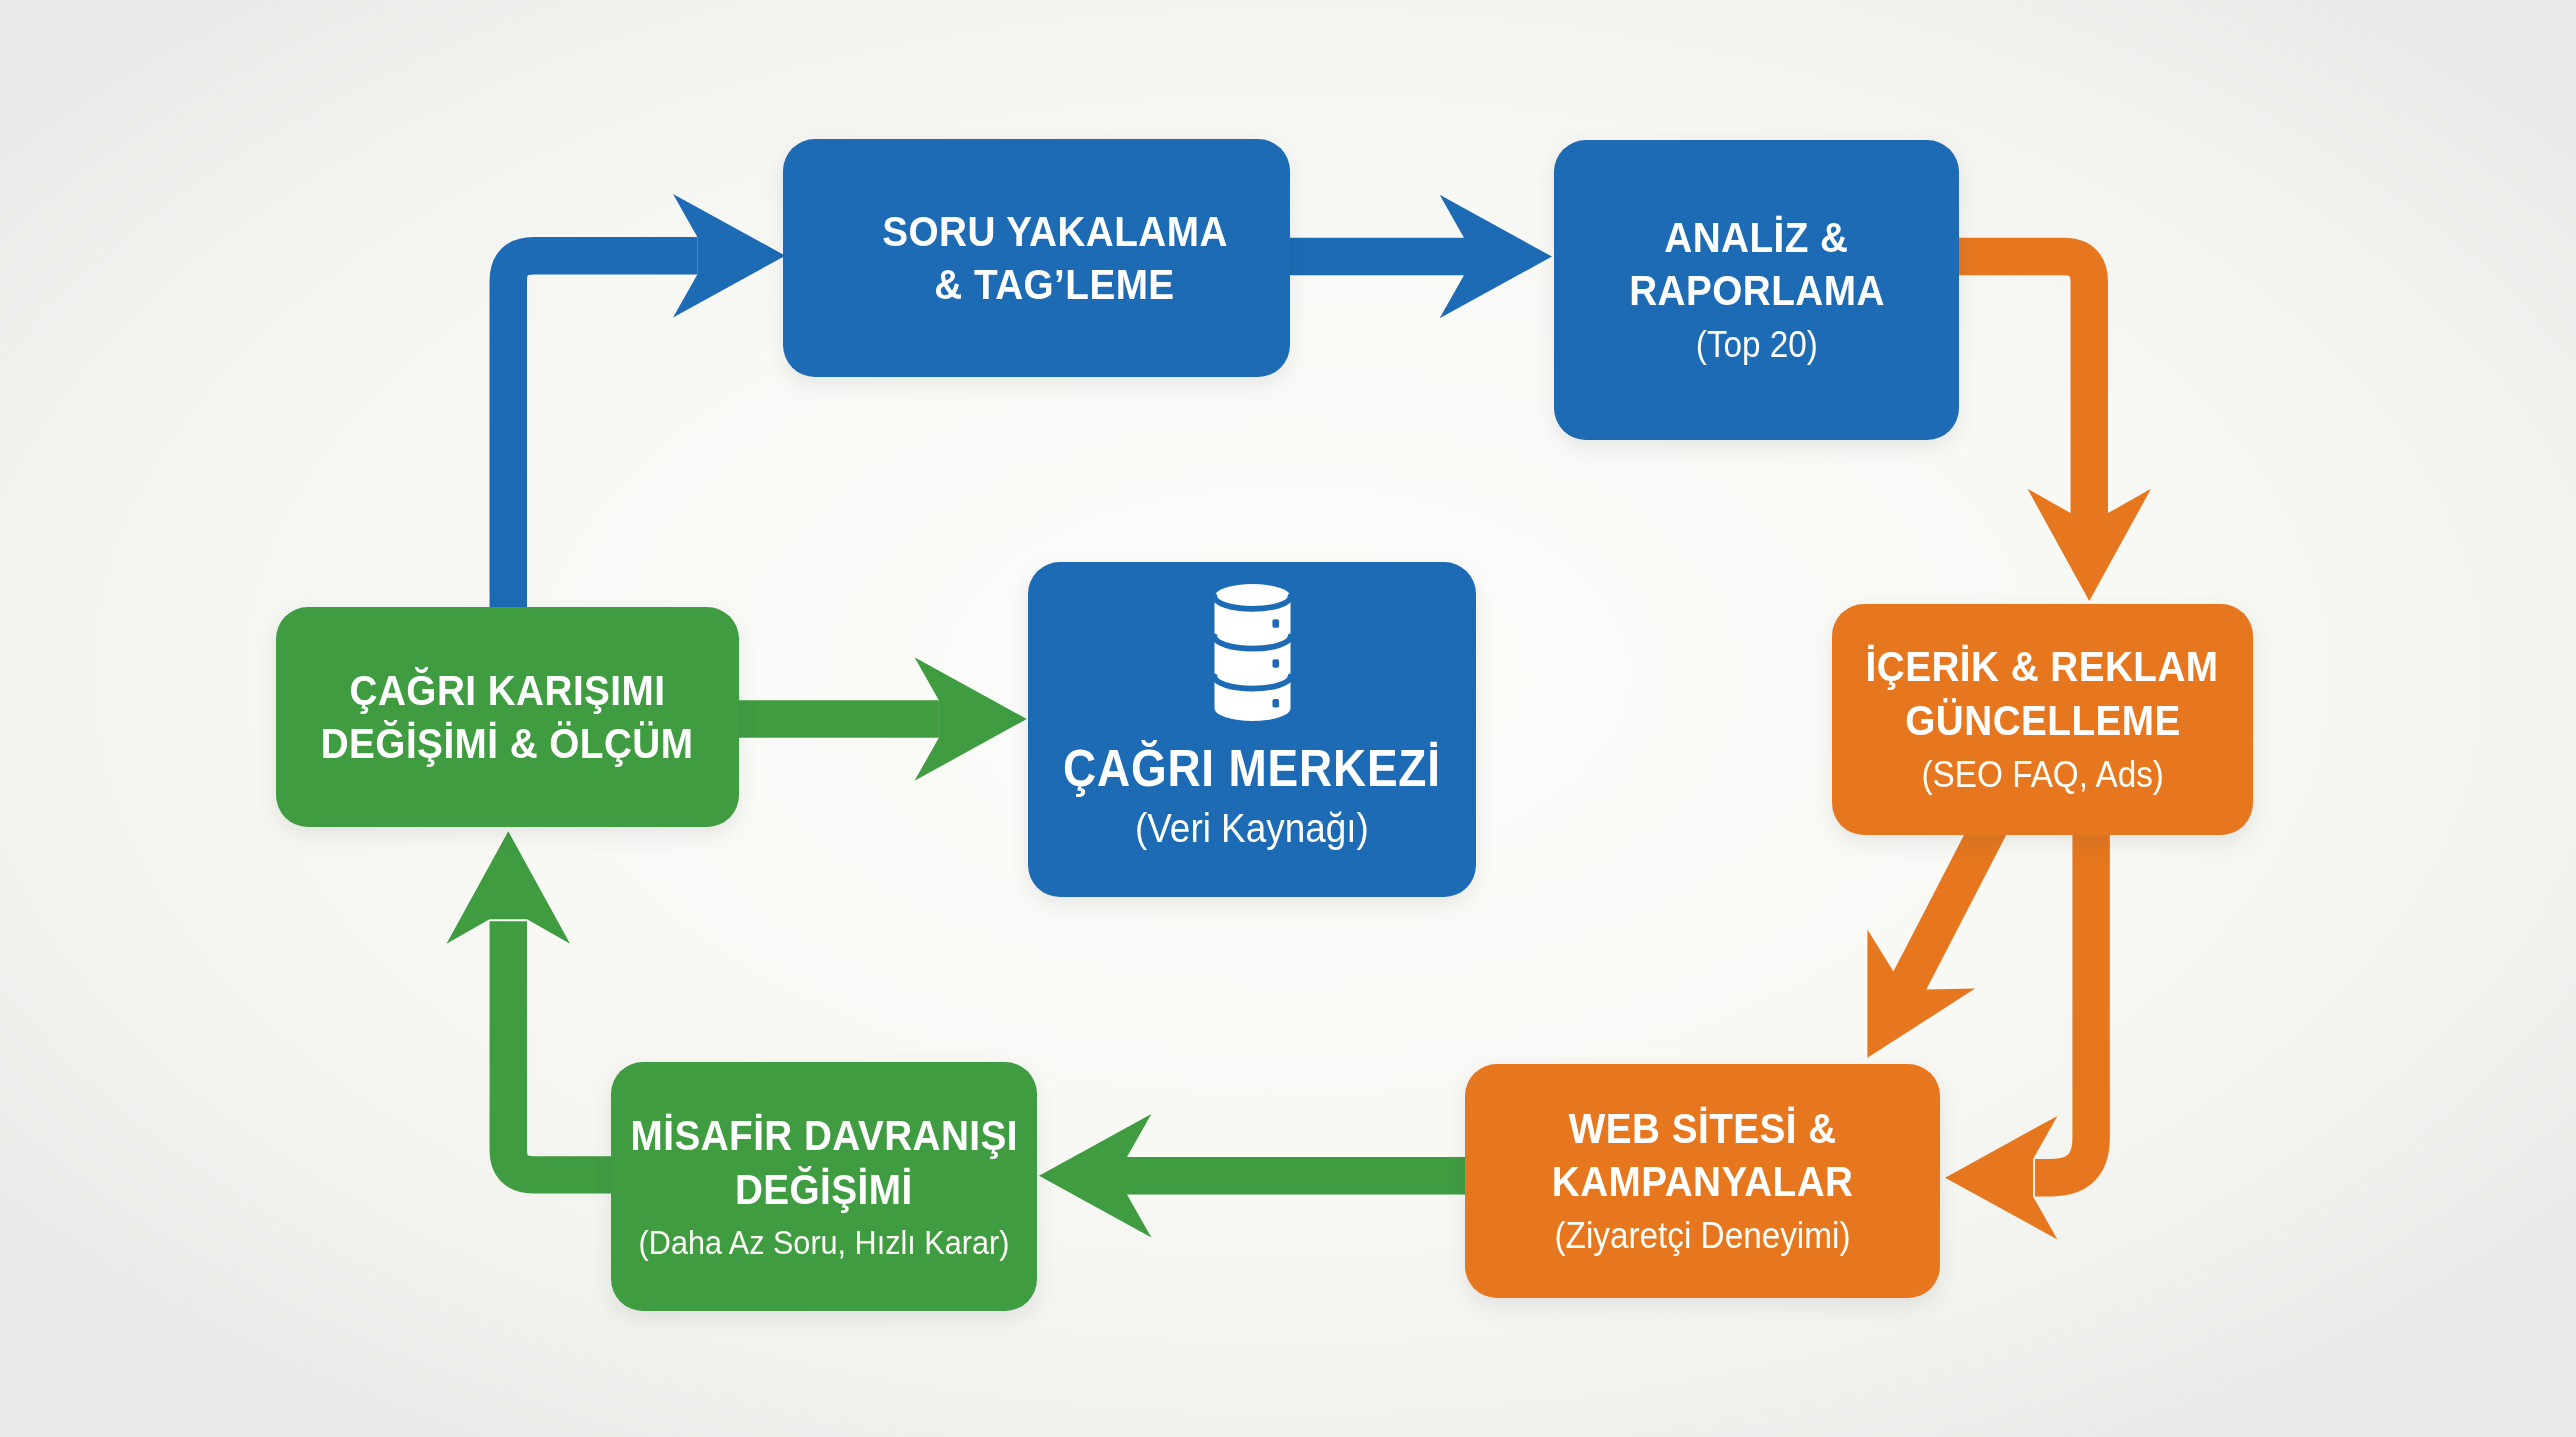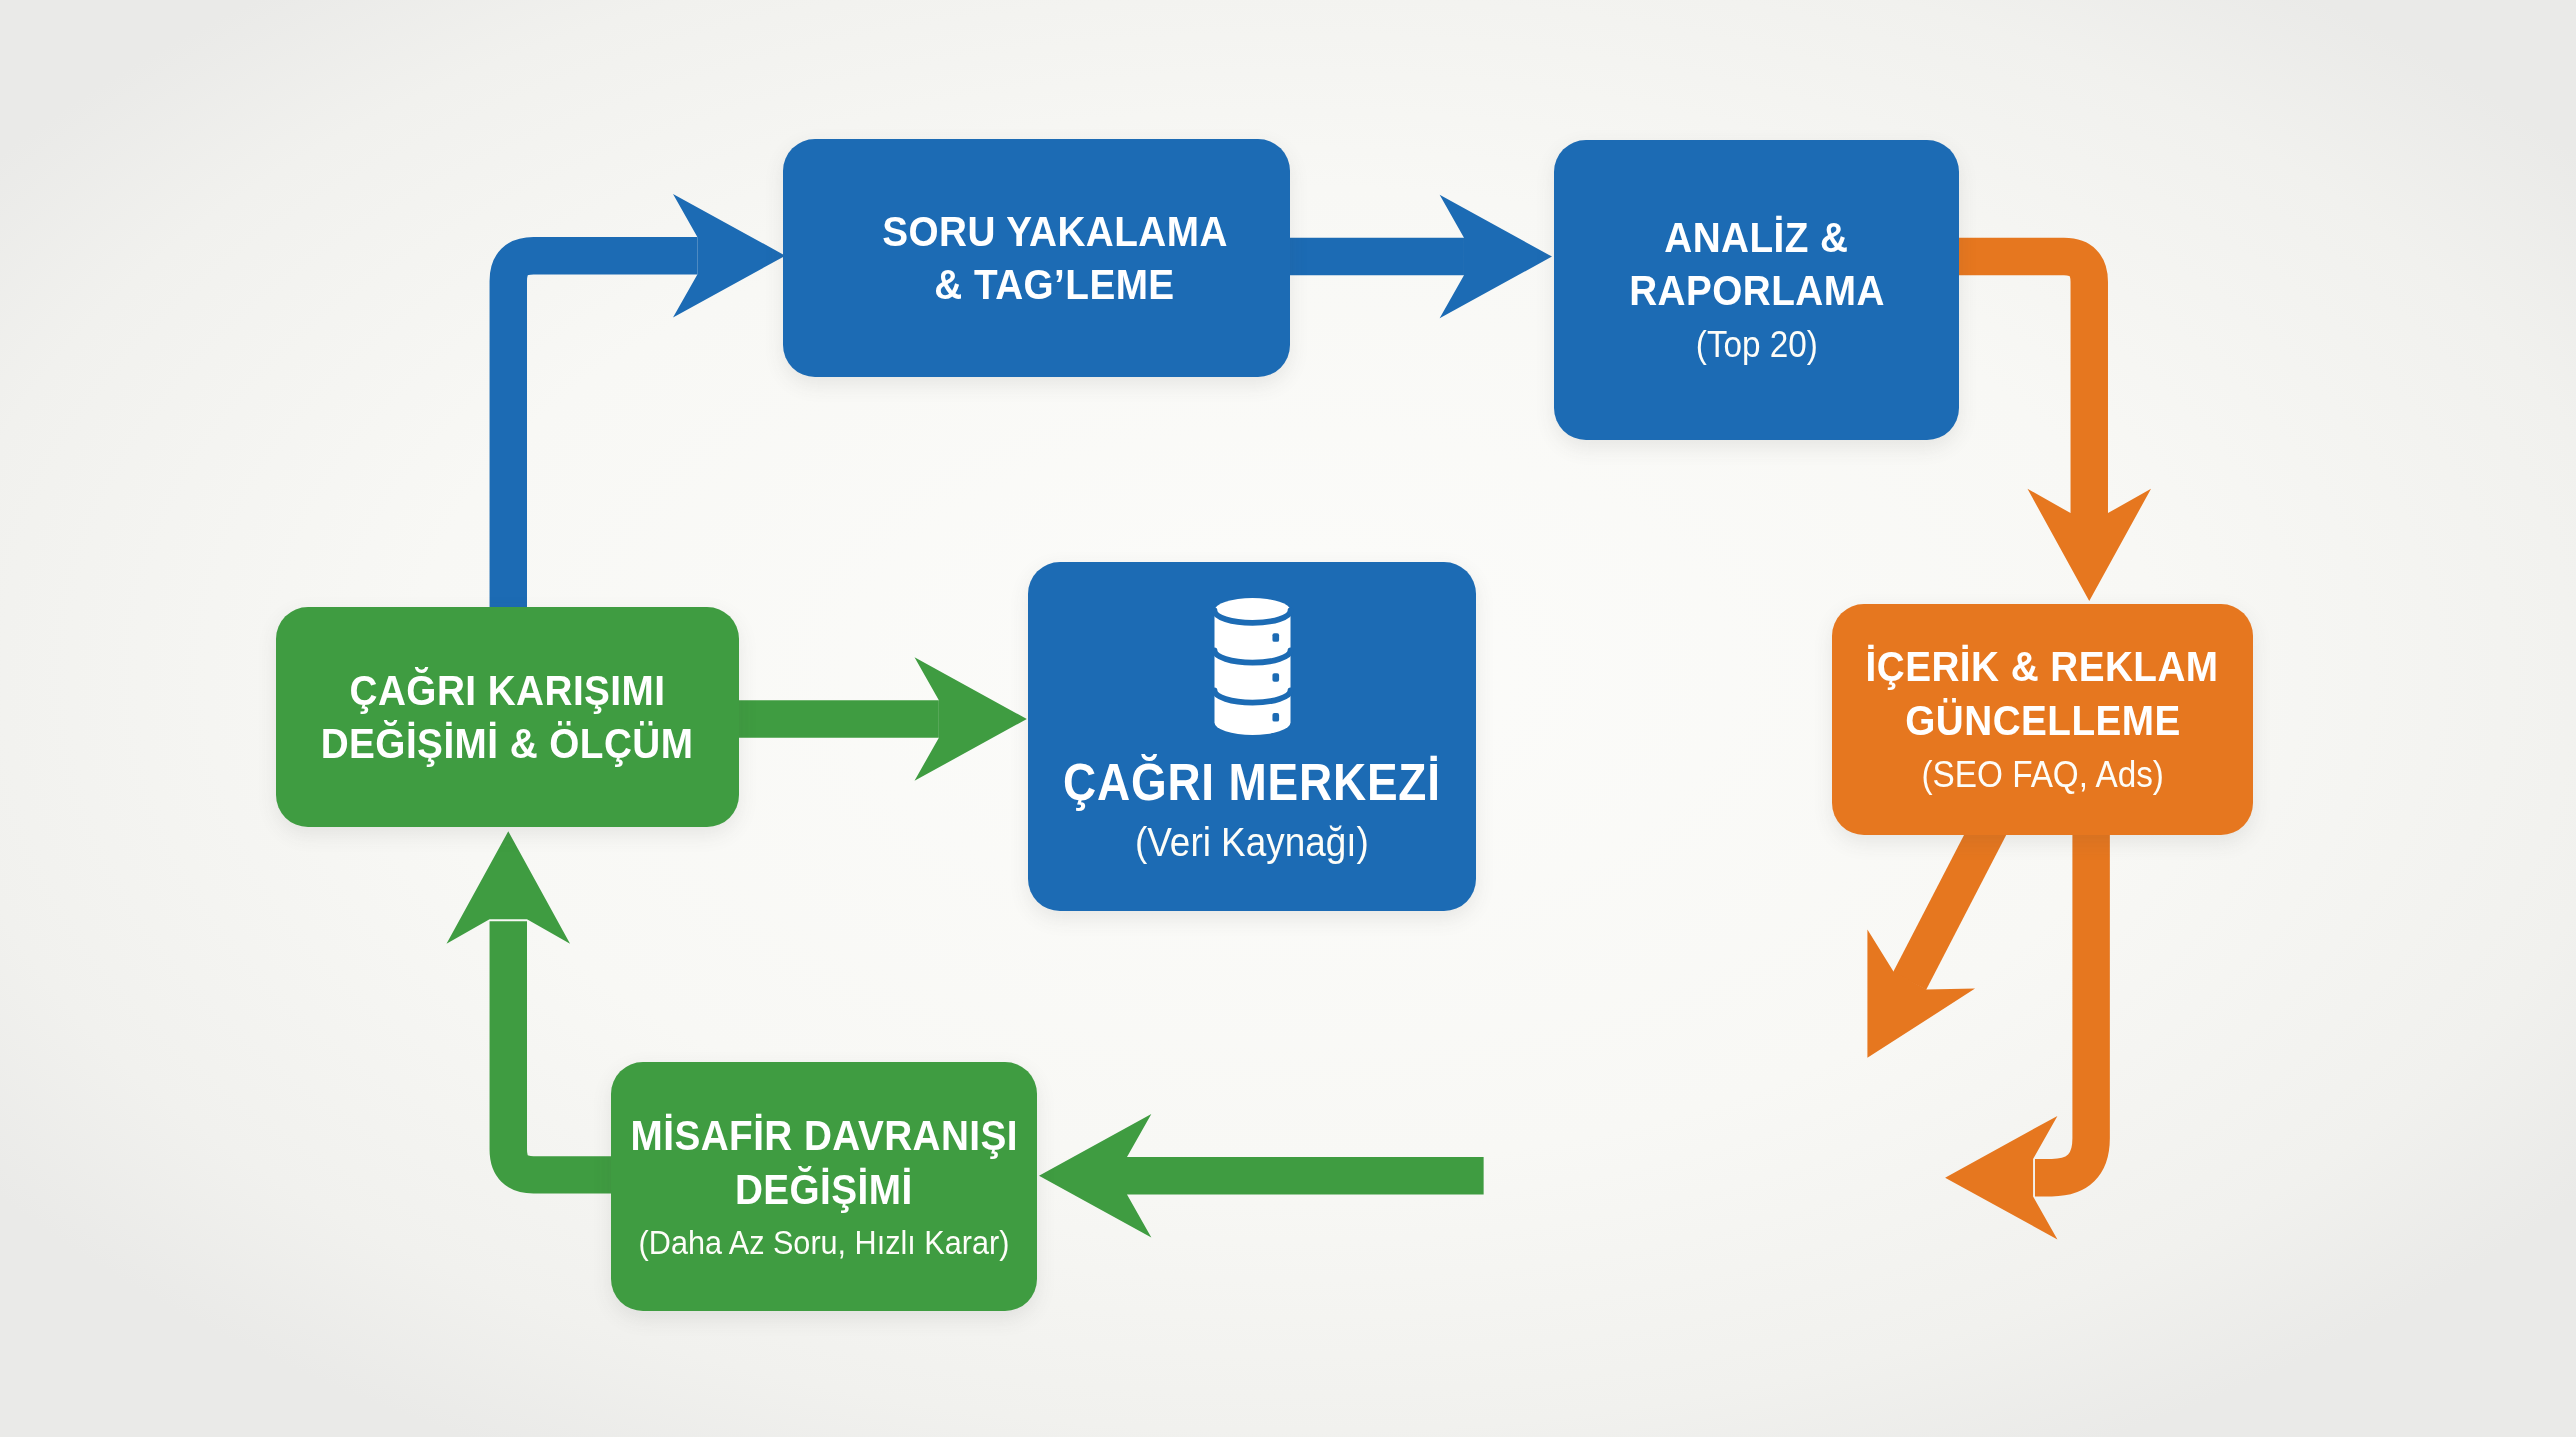--- a/index.html
+++ b/index.html
@@ -75,21 +75,21 @@
     font-weight: 400;
     font-size: 37px;
     line-height: 1.3;
     margin-top: 3.7px;
     color: #fdfdf8;
   }
   .sub-sm { font-size: 34px; }
 
   #node-cagri-merkezi {
     justify-content: flex-start;
-    padding-top: 33px;
+    padding-top: 19px;
   }
   #node-cagri-merkezi .main {
     font-size: 51px;
     margin-top: 13px;
     letter-spacing: 0.9px;
   }
   #node-cagri-merkezi .sub {
     font-size: 41px;
     margin-top: 1.9px;
   }
@@ -153,20 +153,25 @@
     <span class="tline main">RAPORLAMA</span>
     <span class="tline sub">(Top 20)</span>
   </div>
 
   <div class="node orange" id="node-icerik" style="left:1832px; top:604px; width:421px; height:231px;">
     <span class="tline main">İÇERİK &amp; REKLAM</span>
     <span class="tline main">GÜNCELLEME</span>
     <span class="tline sub">(SEO FAQ, Ads)</span>
   </div>
 
+  <div class="node orange" id="node-web" style="left:1465px; top:1064px; width:475px; height:234px;">
+    <span class="tline main">WEB SİTESİ &amp;</span>
+    <span class="tline main">KAMPANYALAR</span>
+    <span class="tline sub">(Ziyaretçi Deneyimi)</span>
+  </div>
 
   <div class="node green" id="node-misafir" style="left:611px; top:1062px; width:426px; height:249px;">
     <span class="tline main">MİSAFİR DAVRANIŞI</span>
     <span class="tline main">DEĞİŞİMİ</span>
     <span class="tline sub sub-sm">(Daha Az Soru, Hızlı Karar)</span>
   </div>
 
   <div class="node green" id="node-karisim" style="left:276px; top:607px; width:463px; height:220px;">
     <span class="tline main">ÇAĞRI KARIŞIMI</span>
     <span class="tline main">DEĞİŞİMİ &amp; ÖLÇÜM</span>

